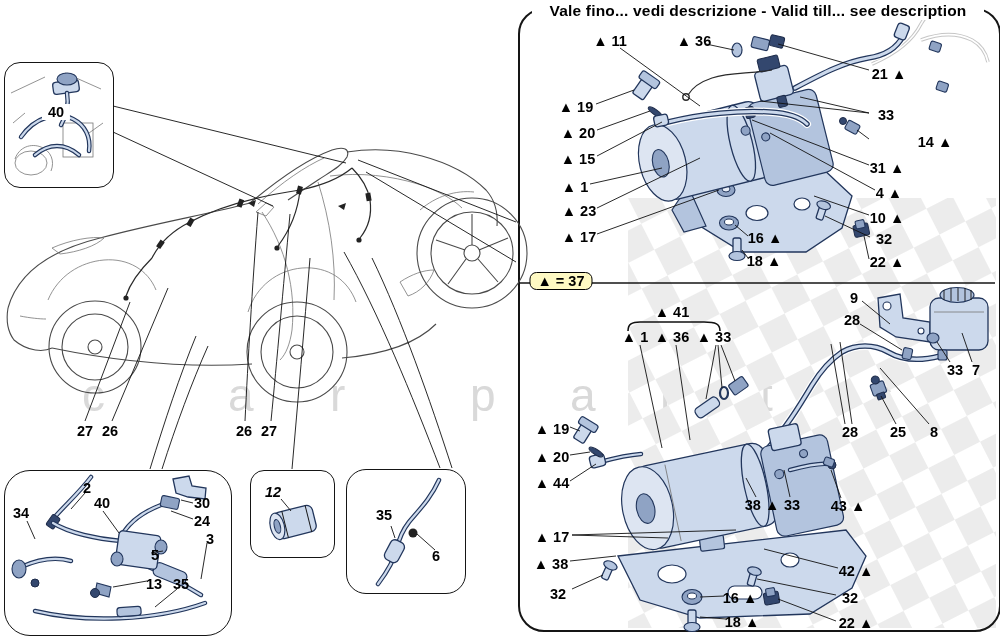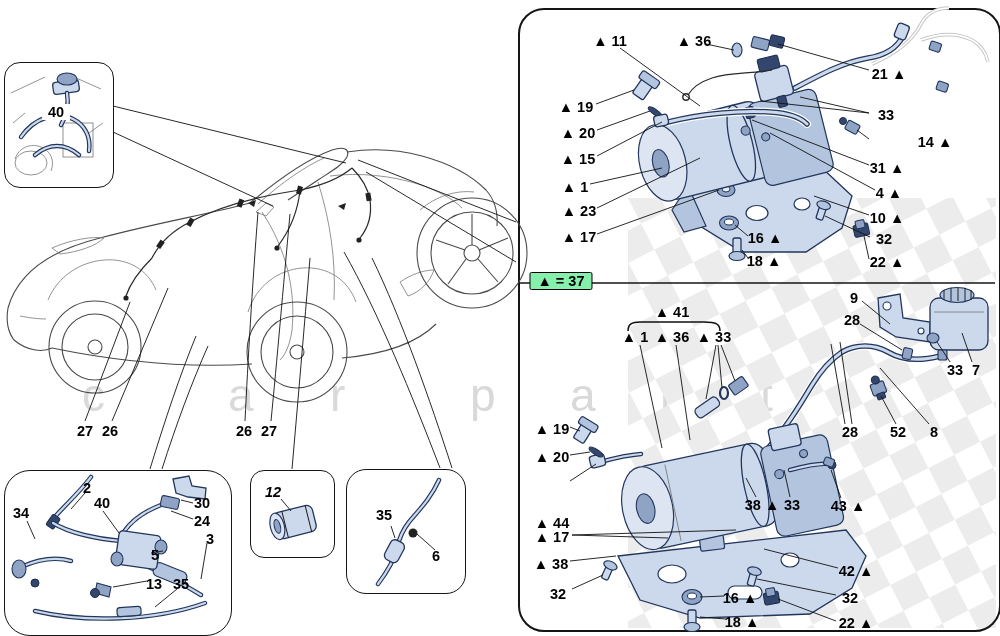--- a/index.html
+++ b/index.html
@@ -19,21 +19,21 @@
   #box-sleeve{left:250px;top:470px;width:83px;height:86px;border-radius:14px;border-width:1.6px;}
   #box-hose6{left:346px;top:469px;width:118px;height:123px;border-radius:20px;border-width:1.6px;}
   .inset svg{position:absolute;left:0;top:0;}
   
   #art{position:absolute;left:0;top:0;z-index:2;}
   
   #header-title{position:absolute;left:532px;top:2px;width:452px;text-align:center;z-index:3;
       background:#fff;font-weight:bold;font-size:15.5px;color:#000;letter-spacing:0.2px;}
   .callout{position:absolute;transform:translate(-50%,-50%);z-index:3;white-space:nowrap;
       font-weight:bold;font-size:14.5px;color:#000;}
-  .callout.boxed{background:#86efac;border:1.7px solid #000;border-radius:2px;padding:0px 7px;}
+  .callout.boxed{background:#fef9c3;border:1.7px solid #000;border-radius:7px;padding:0px 7px;}
   .callout.onborder{background:#fff;padding:0 6px;}
   
   .pf{fill:#ccd9ec;stroke:#22365c;stroke-width:1.3;}
   .pf2{fill:#b3c4de;stroke:#22365c;stroke-width:1.2;}
   .pf3{fill:#8fa3c4;stroke:#22365c;stroke-width:1.1;}
   .pfl{fill:#dde5f2;stroke:#22365c;stroke-width:1.2;}
   .dk{fill:#33476e;stroke:#1d2b49;stroke-width:1;}
   .ln{stroke:#111;stroke-width:0.9;fill:none;}
   .car{stroke:#4a4a4a;stroke-width:1.1;fill:none;}
   .carthin{stroke:#777;stroke-width:0.8;fill:none;}
@@ -423,20 +423,21 @@
       <path d="M570,561 L616,556"></path>
       <path d="M572,589 L603,575"></path>
       <path d="M724,596 L700,597"></path>
       <path d="M726,619 L700,617"></path>
       <path d="M838,568 L764,549"></path>
       <path d="M836,595 L757,579"></path>
       <path d="M836,621 L778,599"></path>
     </g>
   </svg>
 
+  <div id="header-title">Vale fino... vedi descrizione  -  Valid till... see description</div>
   <div id="callouts">
       <div class="callout onborder" style="left: 56px; top: 64px; margin-top: 48px;">40</div>
       <div class="callout" style="left: 85px; top: 431px;">27</div>
       <div class="callout" style="left: 110px; top: 431px;">26</div>
       <div class="callout" style="left: 244px; top: 431px;">26</div>
       <div class="callout" style="left: 269px; top: 431px;">27</div>
       <div class="callout" style="left: 87px; top: 488px;">2</div>
       <div class="callout" style="left: 102px; top: 503px;">40</div>
       <div class="callout" style="left: 21px; top: 513px;">34</div>
       <div class="callout" style="left: 202px; top: 503px;">30</div>
@@ -469,25 +470,25 @@
       <div class="callout boxed" style="left: 561px; top: 281px;">▲ = 37</div>
       <div class="callout" style="left: 672px; top: 312px;">▲ 41</div>
       <div class="callout" style="left: 635px; top: 337px;">▲ 1</div>
       <div class="callout" style="left: 672px; top: 337px;">▲ 36</div>
       <div class="callout" style="left: 714px; top: 337px;">▲ 33</div>
       <div class="callout" style="left: 854px; top: 298px;">9</div>
       <div class="callout" style="left: 852px; top: 320px;">28</div>
       <div class="callout" style="left: 955px; top: 370px;">33</div>
       <div class="callout" style="left: 976px; top: 370px;">7</div>
       <div class="callout" style="left: 850px; top: 432px;">28</div>
-      <div class="callout" style="left: 898px; top: 432px;">52</div>
+      <div class="callout" style="left: 898px; top: 432px;">25</div>
       <div class="callout" style="left: 934px; top: 432px;">8</div>
       <div class="callout" style="left: 552px; top: 429px;">▲ 19</div>
       <div class="callout" style="left: 552px; top: 457px;">▲ 20</div>
-      <div class="callout" style="left: 552px; top: 483px; margin-top: 40px;">▲ 44</div>
+      <div class="callout" style="left: 552px; top: 483px;">▲ 44</div>
       <div class="callout" style="left: 762px; top: 505px;">38 ▲</div>
       <div class="callout" style="left: 792px; top: 505px;">33</div>
       <div class="callout" style="left: 848px; top: 506px;">43 ▲</div>
       <div class="callout" style="left: 552px; top: 537px;">▲ 17</div>
       <div class="callout" style="left: 551px; top: 564px;">▲ 38</div>
       <div class="callout" style="left: 856px; top: 571px;">42 ▲</div>
       <div class="callout" style="left: 558px; top: 594px;">32</div>
       <div class="callout" style="left: 850px; top: 598px;">32</div>
       <div class="callout" style="left: 740px; top: 598px;">16 ▲</div>
       <div class="callout" style="left: 742px; top: 622px;">18 ▲</div>

